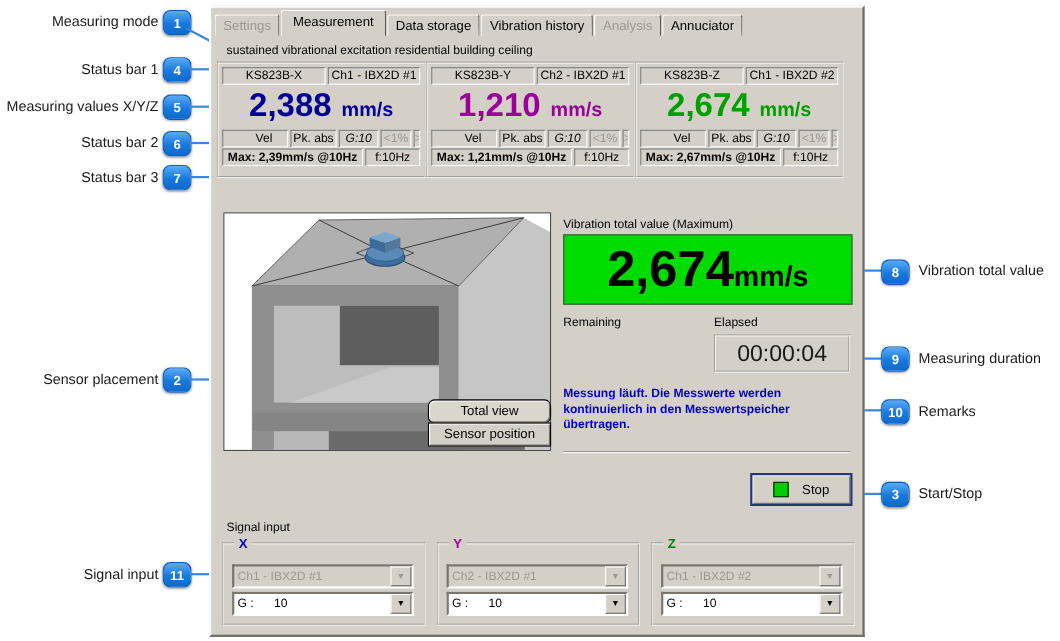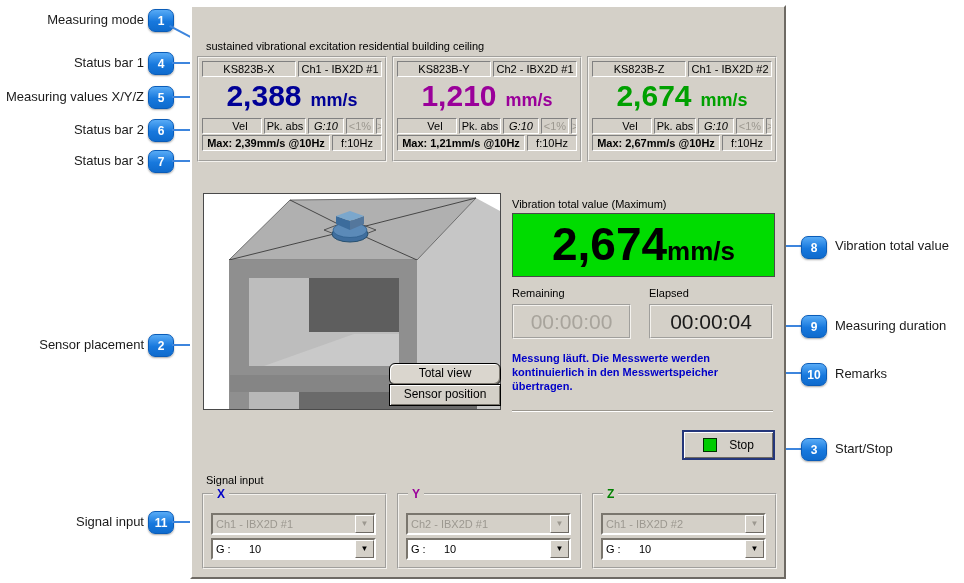--- a/index.html
+++ b/index.html
@@ -14,21 +14,21 @@
   .tabbar{position:absolute;left:3px;top:2px;display:flex;align-items:flex-end;height:24px;}
   .tab{background:#d4d0c8;border:1px solid;border-color:#fff #5a5751 #d4d0c8 #fff;
        border-radius:3px 3px 0 0;padding:3px 7px 2px 7px;font-size:12px;color:#000;
        margin-right:1px;height:13px;line-height:13px;}
   .tab.active{padding:4px 10px 4px 10px;height:14px;margin-top:-3px;position:relative;z-index:2;
               border-bottom-color:#d4d0c8;}
   .tab.disabled{color:#9c9890;}
   .mode-text{position:absolute;left:14px;top:33px;font-size:11px;color:#000;}
 
   
-  .channels{position:absolute;left:5px;top:49px;display:flex;gap:5px;}
+  .channels{position:absolute;left:5px;top:49px;display:flex;}
   .panel{width:182px;height:98px;border:2px groove #f4f2ee;padding:2px 2px;background:#d4d0c8;}
   .prow1,.prow2,.prow3{display:flex;gap:2px;margin:1px 1px;}
   .sfield{border:1px solid;border-color:#808080 #ffffff #ffffff #808080;background:#d4d0c8;
           font-size:11px;height:14px;line-height:14px;text-align:center;color:#000;overflow:hidden;white-space:nowrap;}
   .dim{color:#9c9890;}
   .f-sensor{width:92px;}.f-input{flex:1;}
   .w-q{width:42px;padding-left:16px;}.w-d{width:40px;}.w-g{width:34px;font-style:italic;}.w-u{width:26px;}.w-o{flex:1;}
   .w-max{width:126px;font-weight:bold;}.w-f{flex:1;}
   .pvalue{height:38px;display:flex;align-items:baseline;justify-content:center;gap:9px;margin-top:2px;}
   .pvalue .num{font-size:30px;font-weight:bold;line-height:34px;}
@@ -130,20 +130,28 @@
   <div class="badge b-right" style="top:363px">10</div>
   <div class="badge b-right" style="top:438px">3</div>
 
   <div class="co-label co-right" style="top:238px">Vibration total value</div>
   <div class="co-label co-right" style="top:318px">Measuring duration</div>
   <div class="co-label co-right" style="top:366px">Remarks</div>
   <div class="co-label co-right" style="top:441px">Start/Stop</div>
 
   <div class="dialog">
 
+    <div class="tabbar">
+      <span class="tab disabled">Settings</span>
+      <span class="tab active">Measurement</span>
+      <span class="tab">Data storage</span>
+      <span class="tab">Vibration history</span>
+      <span class="tab disabled">Analysis</span>
+      <span class="tab">Annuciator</span>
+    </div>
 
     <div class="mode-text">sustained vibrational excitation residential building ceiling</div>
 
     <div class="channels">
 
       <div class="panel">
         <div class="prow1">
           <div class="sfield f-sensor">KS823B-X</div>
           <div class="sfield f-input">Ch1 - IBX2D #1</div>
         </div>
@@ -238,21 +246,20 @@
     </div>
 
     <div class="lbl" style="left:320px;top:191px;">Vibration total value (Maximum)</div>
     <div class="greenbox">
       <span class="num">2,674</span>
       <span class="unit">mm/s</span>
     </div>
 
     <div class="lbl" style="left:320px;top:280px;">Remaining</div>
     <div class="lbl" style="left:457px;top:280px;">Elapsed</div>
-    <div class="timebox tb-rem">00:00:00</div>
     <div class="timebox tb-ela">00:00:04</div>
 
     <div class="remarks">Messung läuft. Die Messwerte werden kontinuierlich in den Messwertspeicher übertragen.</div>
 
     <div class="separator"></div>
 
     <div class="stopbtn">
       <span class="stop-ind"></span>
       <span>Stop</span>
     </div>

